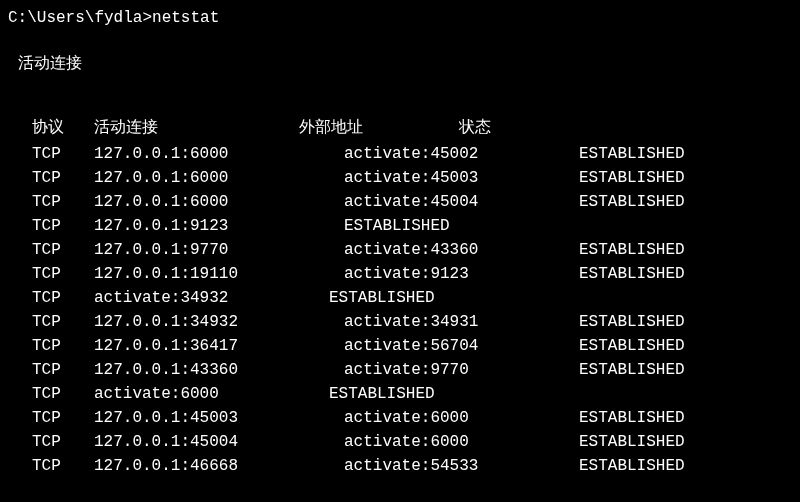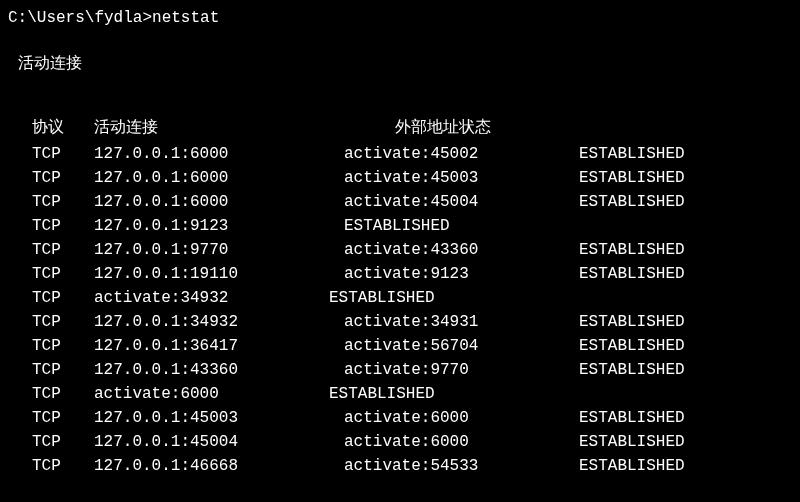--- a/index.html
+++ b/index.html
@@ -29,21 +29,21 @@
       display: flex;
       white-space: pre;
       margin-left: 24px;
     }
     .header-row {
       margin-bottom: 2px;
     }
     .col-proto { width: 62px; flex-shrink: 0; }
     .col-local-h { width: 205px; flex-shrink: 0; }
     .col-local   { width: 250px; flex-shrink: 0; }
-    .col-foreign-h { width: 160px; flex-shrink: 0; text-align: right; }
+    .col-foreign-h { width: 160px; flex-shrink: 0; }
     .col-foreign   { width: 235px; flex-shrink: 0; font-family: Liberation Mono, monospace; }
     .col-state-h { flex-shrink: 0; }
     .col-state   { flex-shrink: 0; font-family: Liberation Mono, monospace; }
   </style>
 </head>
 <body>
 
 <div class="terminal">
   <div class="cmdline">C:\Users\fydla&gt;netstat</div>
   <div class="section-title">活动连接</div>

